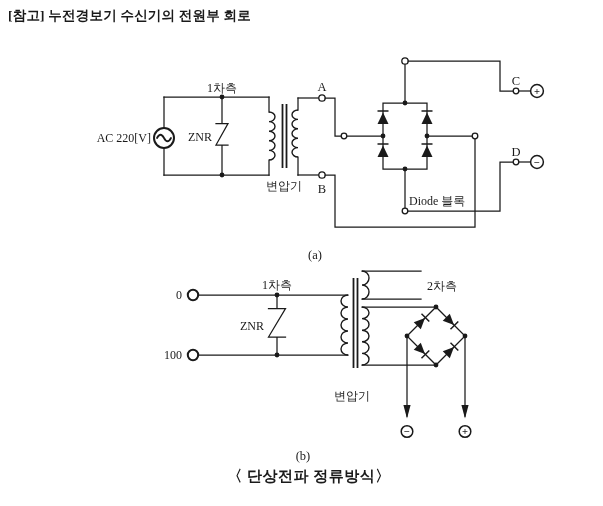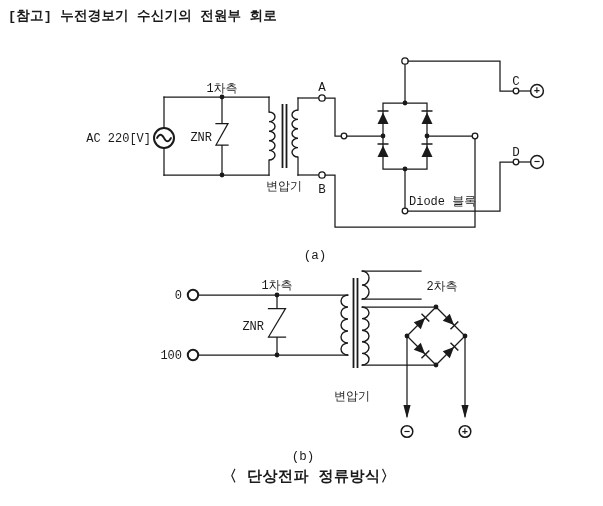--- a/index.html
+++ b/index.html
@@ -1,18 +1,18 @@
 <!DOCTYPE html>
 <html><head>
 <meta charset="utf-8">
 <style>
   html,body{margin:0;padding:0;background:#e8e8e8;}
   .page{
     width:603px;height:506px;background:#ffffff;position:relative;
-    font-family:Liberation Mono, monospace;
+    font-family:Liberation Serif, serif;
     overflow:hidden;
   }
   svg text{fill:#1a1a1a;}
   .t-title{font-size:13.5px;font-weight:bold;letter-spacing:0.2px;}
   .t-label{font-size:12px;}
   .t-node{font-size:12.5px;}
   .t-sign{font-size:10.5px;font-weight:bold;}
   .t-cap{font-size:12.5px;}
   .t-foot{font-size:15px;font-weight:bold;letter-spacing:0.5px;}
   .wire{stroke:#1a1a1a;stroke-width:1.25;fill:none;stroke-linecap:square;}

